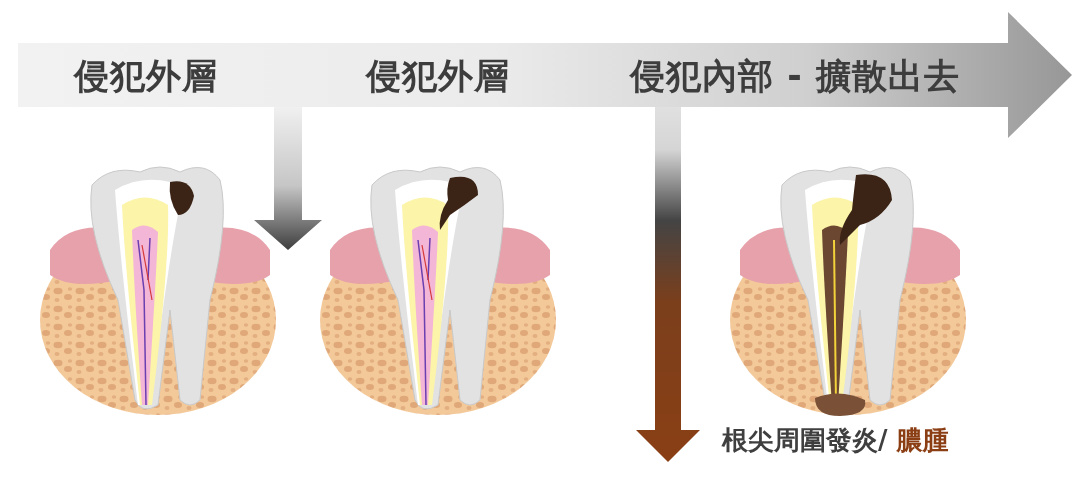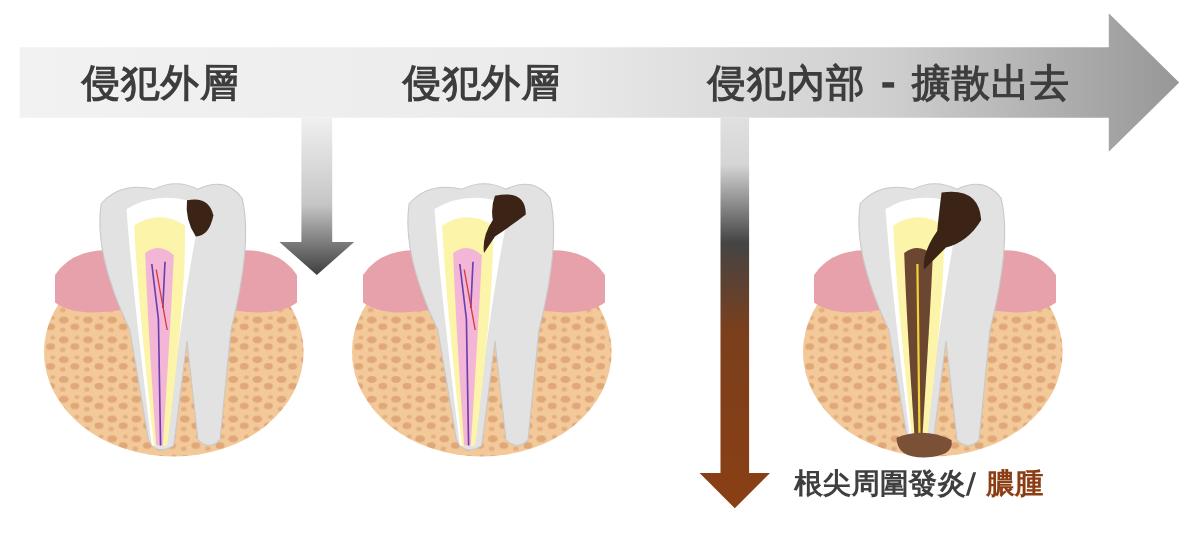--- a/index.html
+++ b/index.html
@@ -43,21 +43,21 @@
   </defs>
   <polygon points="18,43 1008,43 1008,12 1072,75 1008,138 1008,107 18,107" fill="url(#bannerGrad)"></polygon>
 
   <polygon points="274,107 302,107 302,220 322,220 288,250 254,220 274,220" fill="url(#smallDown)"></polygon>
 
   <polygon points="655,107 681,107 681,430 700,430 668,462 636,430 655,430" fill="url(#bigDown)"></polygon>
 </svg>
 
 <div class="stage-label" style="left:74px;">侵犯外層</div>
 <div class="stage-label" style="left:366px;">侵犯外層</div>
-<div class="stage-label" style="left:643px;">侵犯內部 - 擴散出去</div>
+<div class="stage-label" style="left:630px;">侵犯內部 - 擴散出去</div>
 
 <svg class="tooth" style="left:30px;top:160px;" width="260" height="265" viewBox="0 0 260 265">
   <ellipse cx="128" cy="160" rx="118" ry="95" fill="url(#bonePat)"></ellipse>
   <path d="M20,90 Q40,60 90,70 L90,120 Q40,130 20,115 Z" fill="#e7a1ab"></path>
   <path d="M240,90 Q220,60 170,70 L170,120 Q220,130 240,115 Z" fill="#e7a1ab"></path>
   <path d="M62,25 Q80,5 110,12 Q130,2 150,12 Q175,0 190,20 Q200,60 180,140 L170,240 Q160,250 150,240 L140,150 L128,245 Q112,255 105,240 L88,140 Q55,70 62,25 Z" fill="#e2e2e2" stroke="#c9c9c9"></path>
   <path d="M85,30 Q110,15 140,22 L150,45 Q140,90 120,245 L108,245 Q90,100 85,30 Z" fill="#ffffff"></path>
   <path d="M92,45 Q115,30 138,45 Q140,100 122,245 L110,245 Q95,110 92,45 Z" fill="#fbf4a9"></path>
   <path d="M102,70 Q115,60 128,72 Q126,120 118,245 L112,245 Q104,130 102,70 Z" fill="#f4b6d6"></path>
   <path d="M108,80 L114,130 L116,245 M120,78 L118,120" stroke="#6a3fb0" stroke-width="1.5" fill="none"></path>

